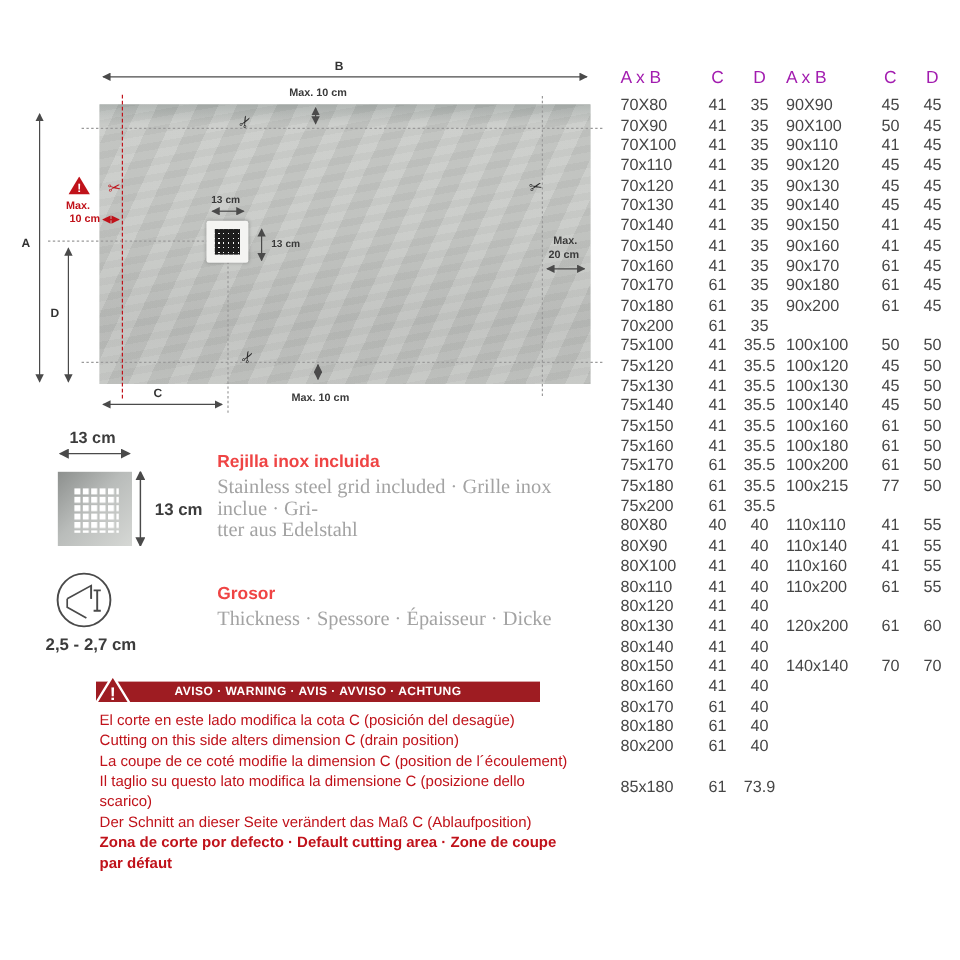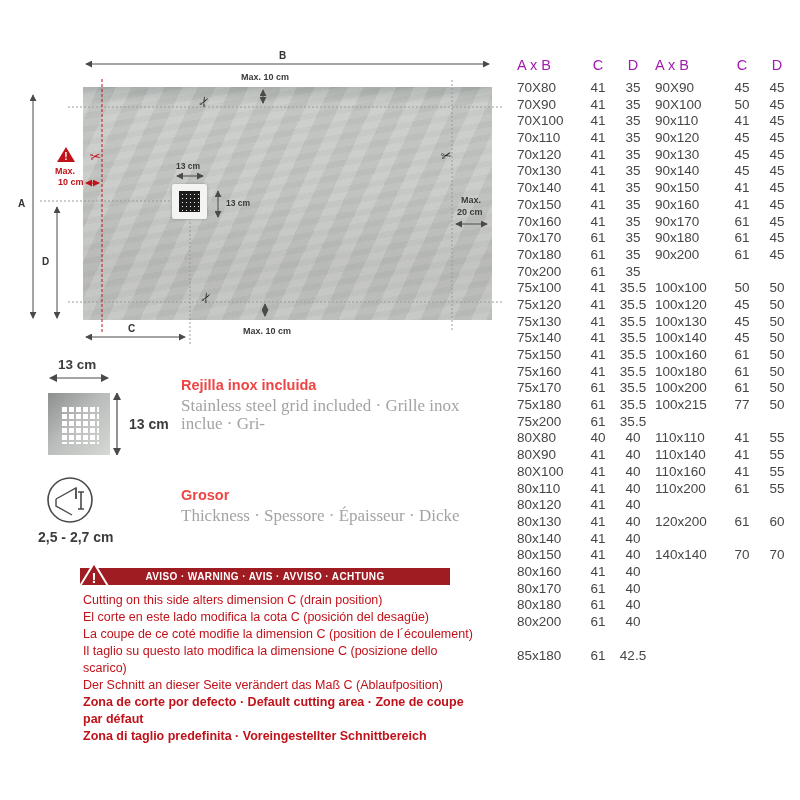--- a/index.html
+++ b/index.html
@@ -149,47 +149,47 @@
     <line x1="69" y1="0" x2="69" y2="62" stroke="#4a4a4a" stroke-width="1.2" marker-start="url(#ah)" marker-end="url(#ah)"></line>
   </svg>
   <svg style="position:absolute;left:48px;top:373px;" width="62" height="10" viewBox="0 0 62 10">
     <line x1="2" y1="5" x2="60" y2="5" stroke="#4a4a4a" stroke-width="1.2" marker-start="url(#ah)" marker-end="url(#ah)"></line>
   </svg>
   <div class="legend-bold" style="left:129px;top:416px;font-size:14px;">13 cm</div>
 
   <div class="block-title" style="top:377px;">Rejilla inox incluida</div>
   <div class="block-text" style="top:397px;">
     <div>Stainless steel grid included · Grille inox inclue · Gri-</div>
+    <div>tter aus Edelstahl</div>
   </div>
 
   <svg class="thick-icon" width="50" height="50" viewBox="0 0 50 50">
     <circle cx="25" cy="25" r="22" fill="none" stroke="#4a4a4a" stroke-width="1.6"></circle>
     <path d="M11,24 L31,13 L31,24" fill="none" stroke="#4a4a4a" stroke-width="1.4"></path>
     <path d="M11,24 L11,31 L27,40" fill="none" stroke="#4a4a4a" stroke-width="1.4"></path>
     <path d="M31,13 L31,24" fill="none" stroke="#4a4a4a" stroke-width="1.4"></path>
     <path d="M33,17 L39,17 M36,17 L36,34 M33,34 L39,34" fill="none" stroke="#4a4a4a" stroke-width="1.6"></path>
   </svg>
   <div class="legend-bold" style="left:38px;top:529px;font-size:14px;">2,5 - 2,7 cm</div>
 
   <div class="block-title" style="top:487px;">Grosor</div>
   <div class="block-text" style="top:507px;">Thickness · Spessore · Épaisseur · Dicke</div>
 
   <div class="warn-bar">AVISO · WARNING · AVIS · AVVISO · ACHTUNG</div>
   <svg class="warn-bar-tri" width="30" height="25" viewBox="0 0 30 25">
     <path d="M15,1 L29,24 L1,24 z" fill="#9e1c22" stroke="#ffffff" stroke-width="2"></path>
     <text x="15" y="21" font-size="15" font-weight="bold" fill="#fff" text-anchor="middle" font-family="Liberation Sans, sans-serif">!</text>
   </svg>
   <div class="warn-lines">
+    <div>El corte en este lado modifica la cota C (posición del desagüe)</div>
     <div>Cutting on this side alters dimension C (drain position)</div>
-    <div>El corte en este lado modifica la cota C (posición del desagüe)</div>
     <div>La coupe de ce coté modifie la dimension C (position de l´écoulement)</div>
     <div>Il taglio su questo lato modifica la dimensione C (posizione dello scarico)</div>
     <div>Der Schnitt an dieser Seite verändert das Maß C (Ablaufposition)</div>
     <div class="b">Zona de corte por defecto · Default cutting area · Zone de coupe par défaut</div>
-    <div class="b">Zona di taglio predefinita · Voreingestellter Schnittbereich</div>
   </div>
 
   <div class="spec-table">
     <div class="thead">
       <span class="c-axb">A x B</span>
       <span class="c-c">C</span>
       <span class="c-d">D</span>
       <span class="c-sp"></span>
       <span class="c-axb r">A x B</span>
       <span class="c-c">C</span>
@@ -496,21 +496,21 @@
             <span class="c-sp"></span>
             <span class="c-axb r"></span>
             <span class="c-c"></span>
             <span class="c-d"></span>
           </div>
         </div>
         <div class="tsection">
           <div class="trow">
             <span class="c-axb">85x180</span>
             <span class="c-c">61</span>
-            <span class="c-d">42.5</span>
+            <span class="c-d">73.9</span>
             <span class="c-sp"></span>
             <span class="c-axb r"></span>
             <span class="c-c"></span>
             <span class="c-d"></span>
           </div>
         </div>
       </div>
   </div>
 
 </div>

